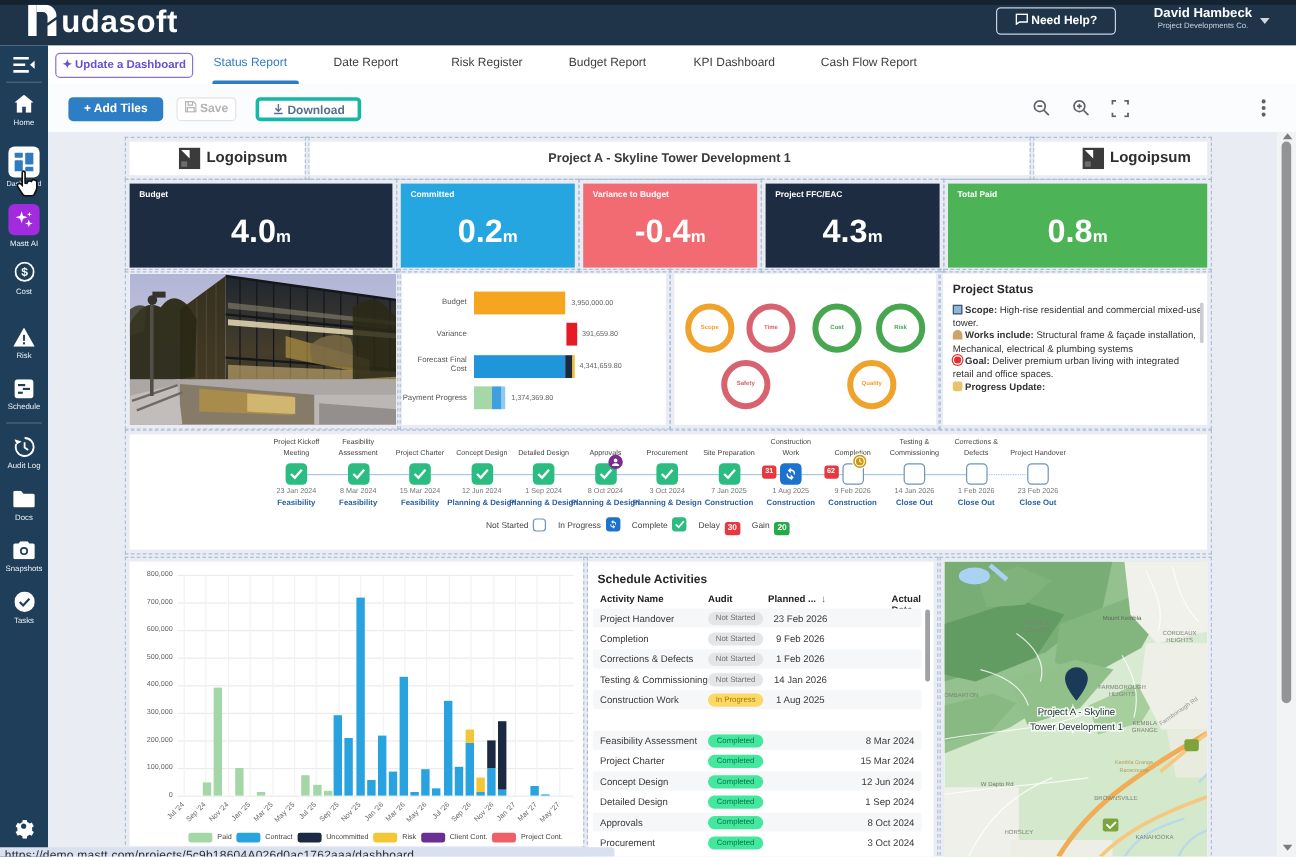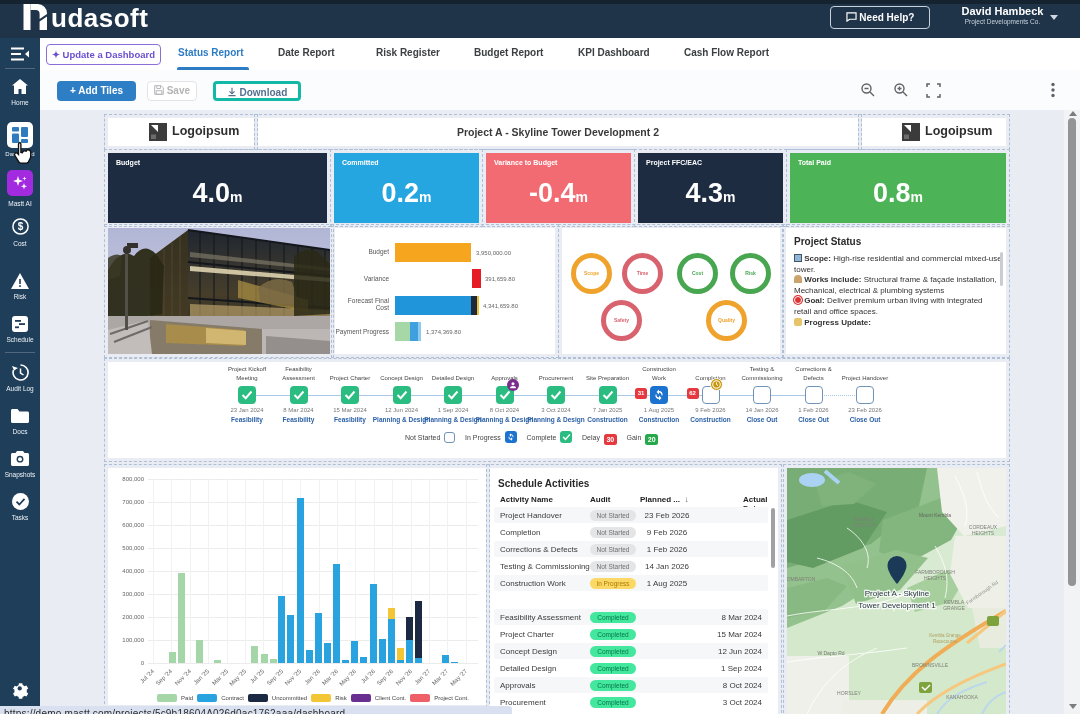--- a/index.html
+++ b/index.html
@@ -13,21 +13,21 @@
 #user .n { font-size:11px; font-weight:bold; }
 #user .c { font-size:6.5px; color:#c9d4de; margin-top:1px; }
 #ucaret { position:absolute; left:1050px; top:15px; width:0; height:0; border-left:4px solid transparent; border-right:4px solid transparent; border-top:5px solid #cfd8e2; }
 
 #side { position:absolute; left:0; top:38px; width:40px; height:676px; background:#1f3e59; }
 .sit { position:absolute; width:40px; text-align:center; color:#eef3f8; font-size:6.5px; }
 .sdiv { position:absolute; left:5px; width:30px; height:1px; background:rgba(255,255,255,0.22); }
 
 #tabs { position:absolute; left:40px; top:38px; width:1040px; height:32px; background:#fff; }
 #startdash { position:absolute; left:6px; top:6px; width:115px; height:21px; border:1px solid #8a6fd8; border-radius:4px; color:#6a4fd0; font-size:9.5px; font-weight:bold; line-height:19px; text-align:center; }
-.tab { position:absolute; top:9px; font-size:10px; color:#3c4043; font-weight:bold; }
+.tab { position:absolute; top:9px; font-size:10px; color:#3c4043; font-weight:normal; }
 .tab.on { color:#2e7cc4; }
 #tabu { position:absolute; left:137px; top:29px; width:72px; height:3px; background:#2e7cc4; border-radius:2px 2px 0 0; }
 
 #tool { position:absolute; left:40px; top:70px; width:1040px; height:40px; background:#fbfcfe; }
 #addtiles { position:absolute; left:17px; top:11px; width:79px; height:20px; background:#2d7ec5; border-radius:4px; color:#fff; font-size:10px; font-weight:bold; line-height:20px; text-align:center; }
 #saveb { position:absolute; left:107px; top:11px; width:50px; height:20px; background:#fff; border:1px solid #e4e4e6; border-radius:4px; color:#b4b4b6; font-size:10px; font-weight:bold; line-height:18px; text-align:center; }
 #dlb { position:absolute; left:173px; top:11px; width:88px; height:20px; background:#fff; border:3px solid #14b8a6; border-radius:4px; color:#53718f; font-size:10px; font-weight:bold; line-height:18px; text-align:center; }
 #dragresize { position:absolute; left:911px; top:14px; font-size:10.5px; color:#3c4043; border-bottom:1px solid #c9ccd1; padding:0 6px 6px 2px;margin-top:28px; }
 
 #canvas { position:absolute; left:40px; top:110px; width:1040px; height:604px; background:#e9ecf3; }
@@ -173,21 +173,21 @@
 
 <div class="tile" style="left:108px;top:118px;width:146px;height:28px;">
   <svg class="abs" style="left:41px;top:5px" width="18" height="18" viewBox="0 0 18 18">
       <rect width="18" height="18" fill="#3b3b3b"></rect>
       <path d="M2 2h7v7z" fill="#fff"></path>
       <rect x="2" y="11.5" width="5" height="4.5" fill="#fff" opacity="0.25"></rect>
     </svg>
   <div class="abs" style="left:64px;top:6px;font-size:12.5px;font-weight:bold;color:#2e2e2e;">Logoipsum</div>
 </div>
 <div class="tile" style="left:258px;top:118px;width:600px;height:28px;">
-  <div style="text-align:center;font-size:10.5px;color:#3a3a3a;font-weight:bold;padding-top:8px;">Project A - Skyline Tower Development 2</div>
+  <div style="text-align:center;font-size:10.5px;color:#3a3a3a;font-weight:bold;padding-top:8px;">Project A - Skyline Tower Development 1</div>
 </div>
 <div class="tile" style="left:862px;top:118px;width:144px;height:28px;">
   <svg class="abs" style="left:40px;top:5px" width="18" height="18" viewBox="0 0 18 18">
       <rect width="18" height="18" fill="#3b3b3b"></rect>
       <path d="M2 2h7v7z" fill="#fff"></path>
       <rect x="2" y="11.5" width="5" height="4.5" fill="#fff" opacity="0.25"></rect>
     </svg>
   <div class="abs" style="left:63px;top:6px;font-size:12.5px;font-weight:bold;color:#2e2e2e;">Logoipsum</div>
 </div>
 

